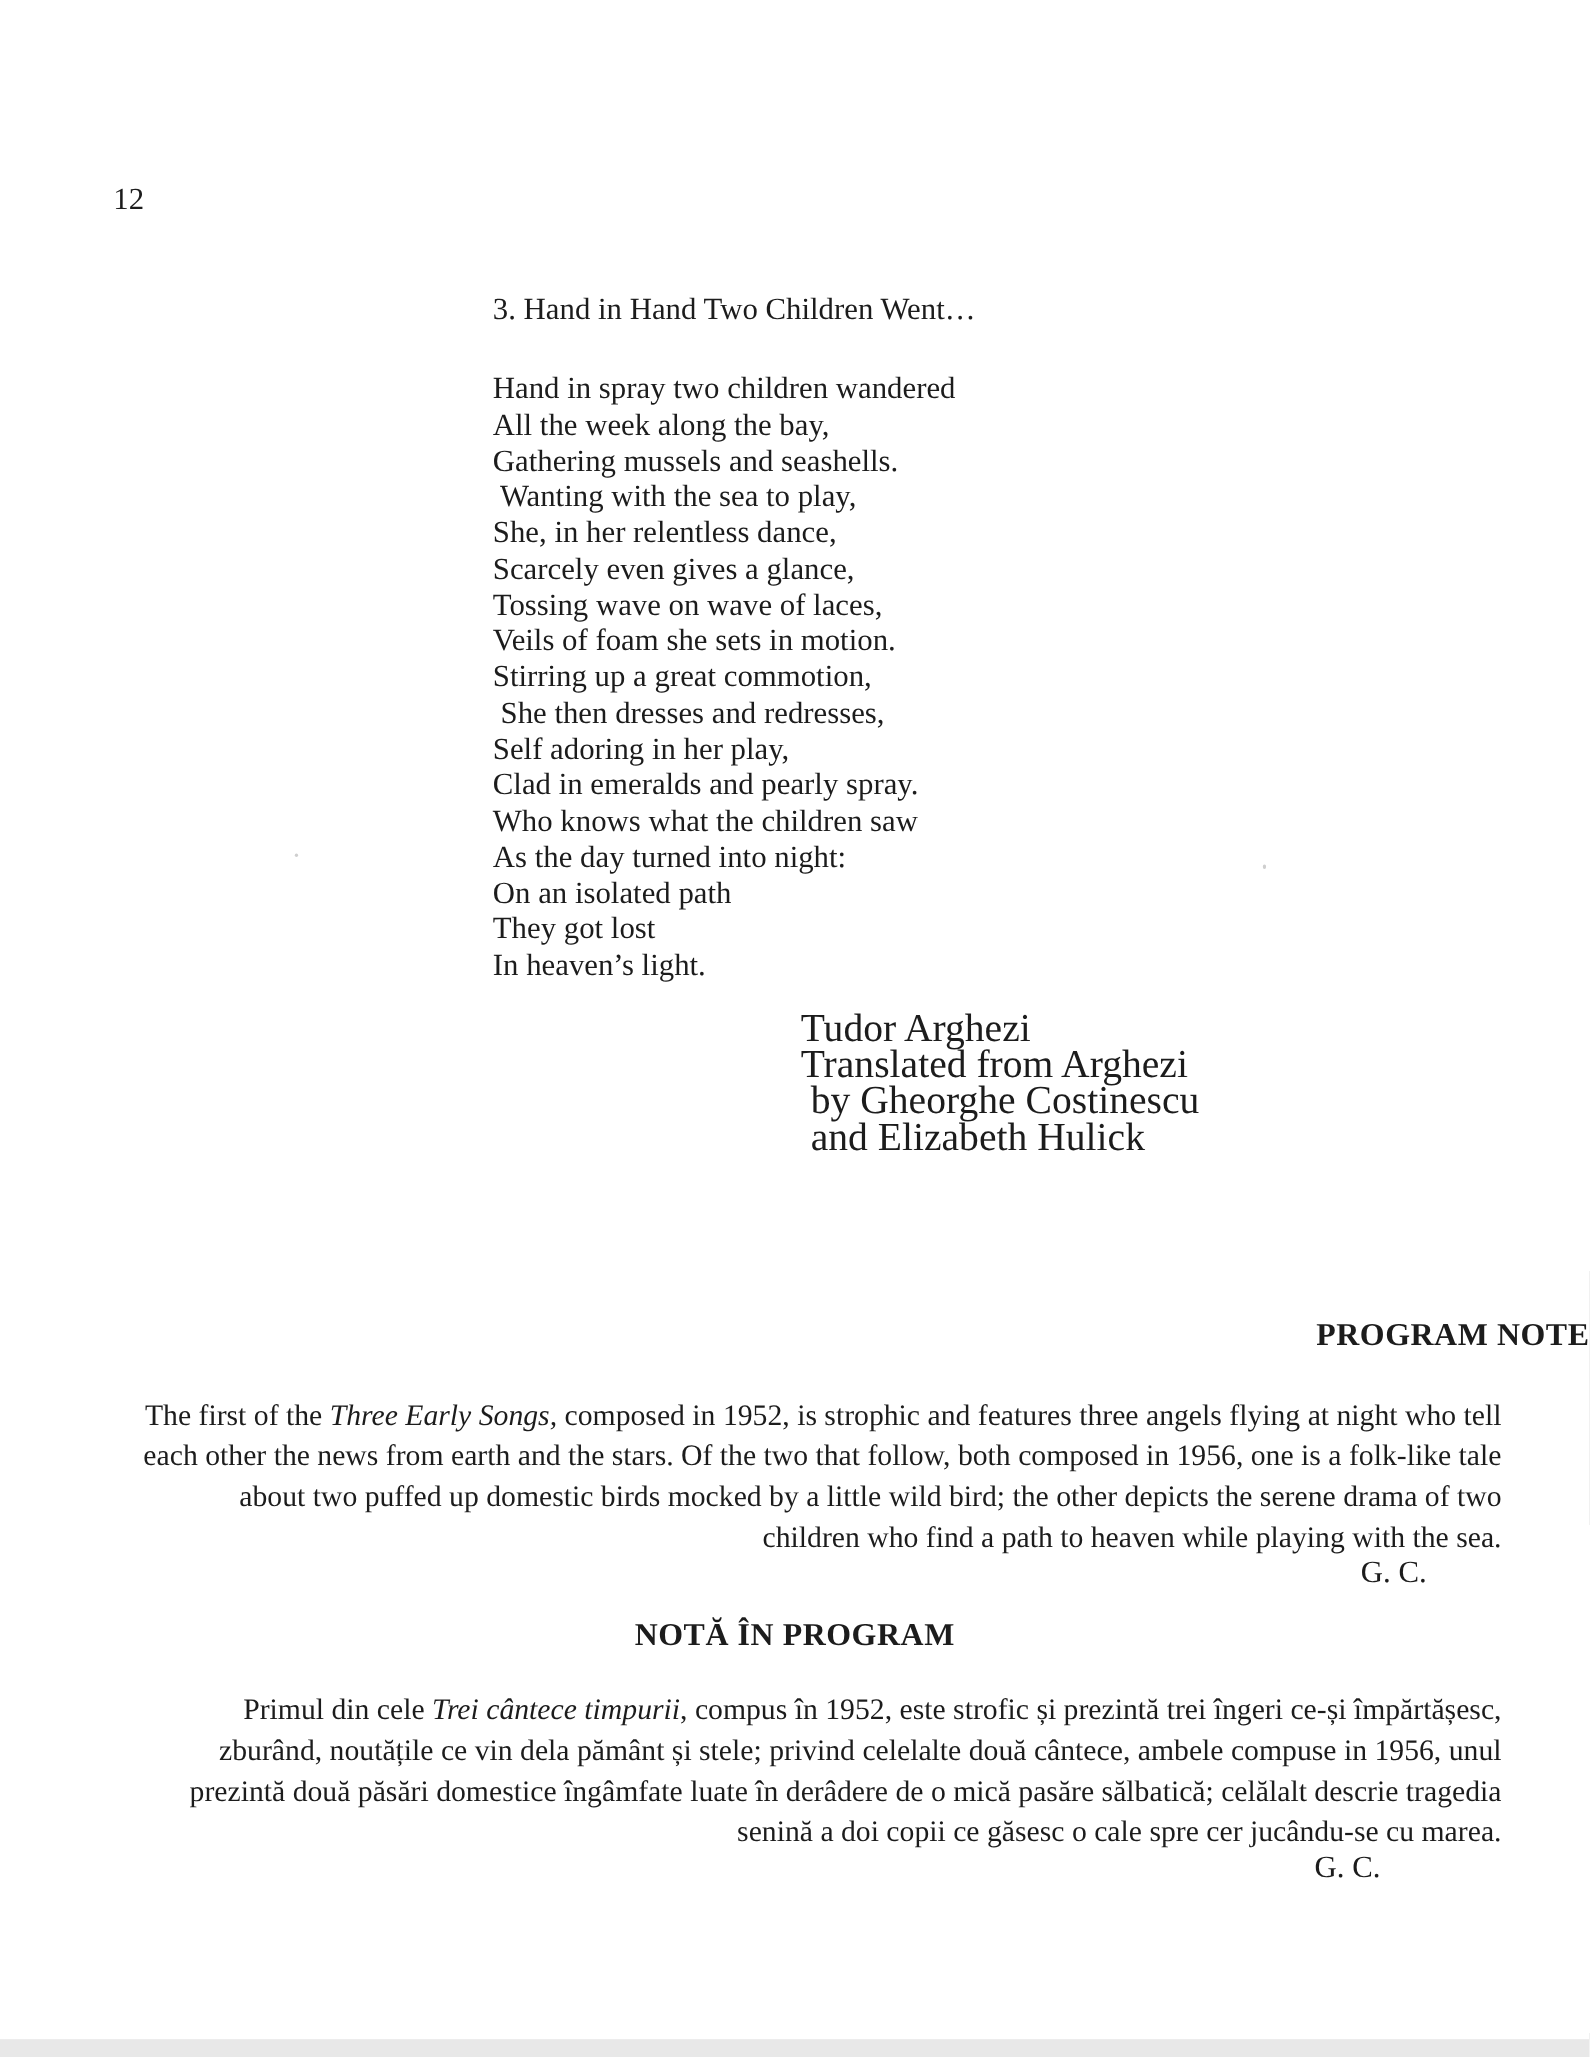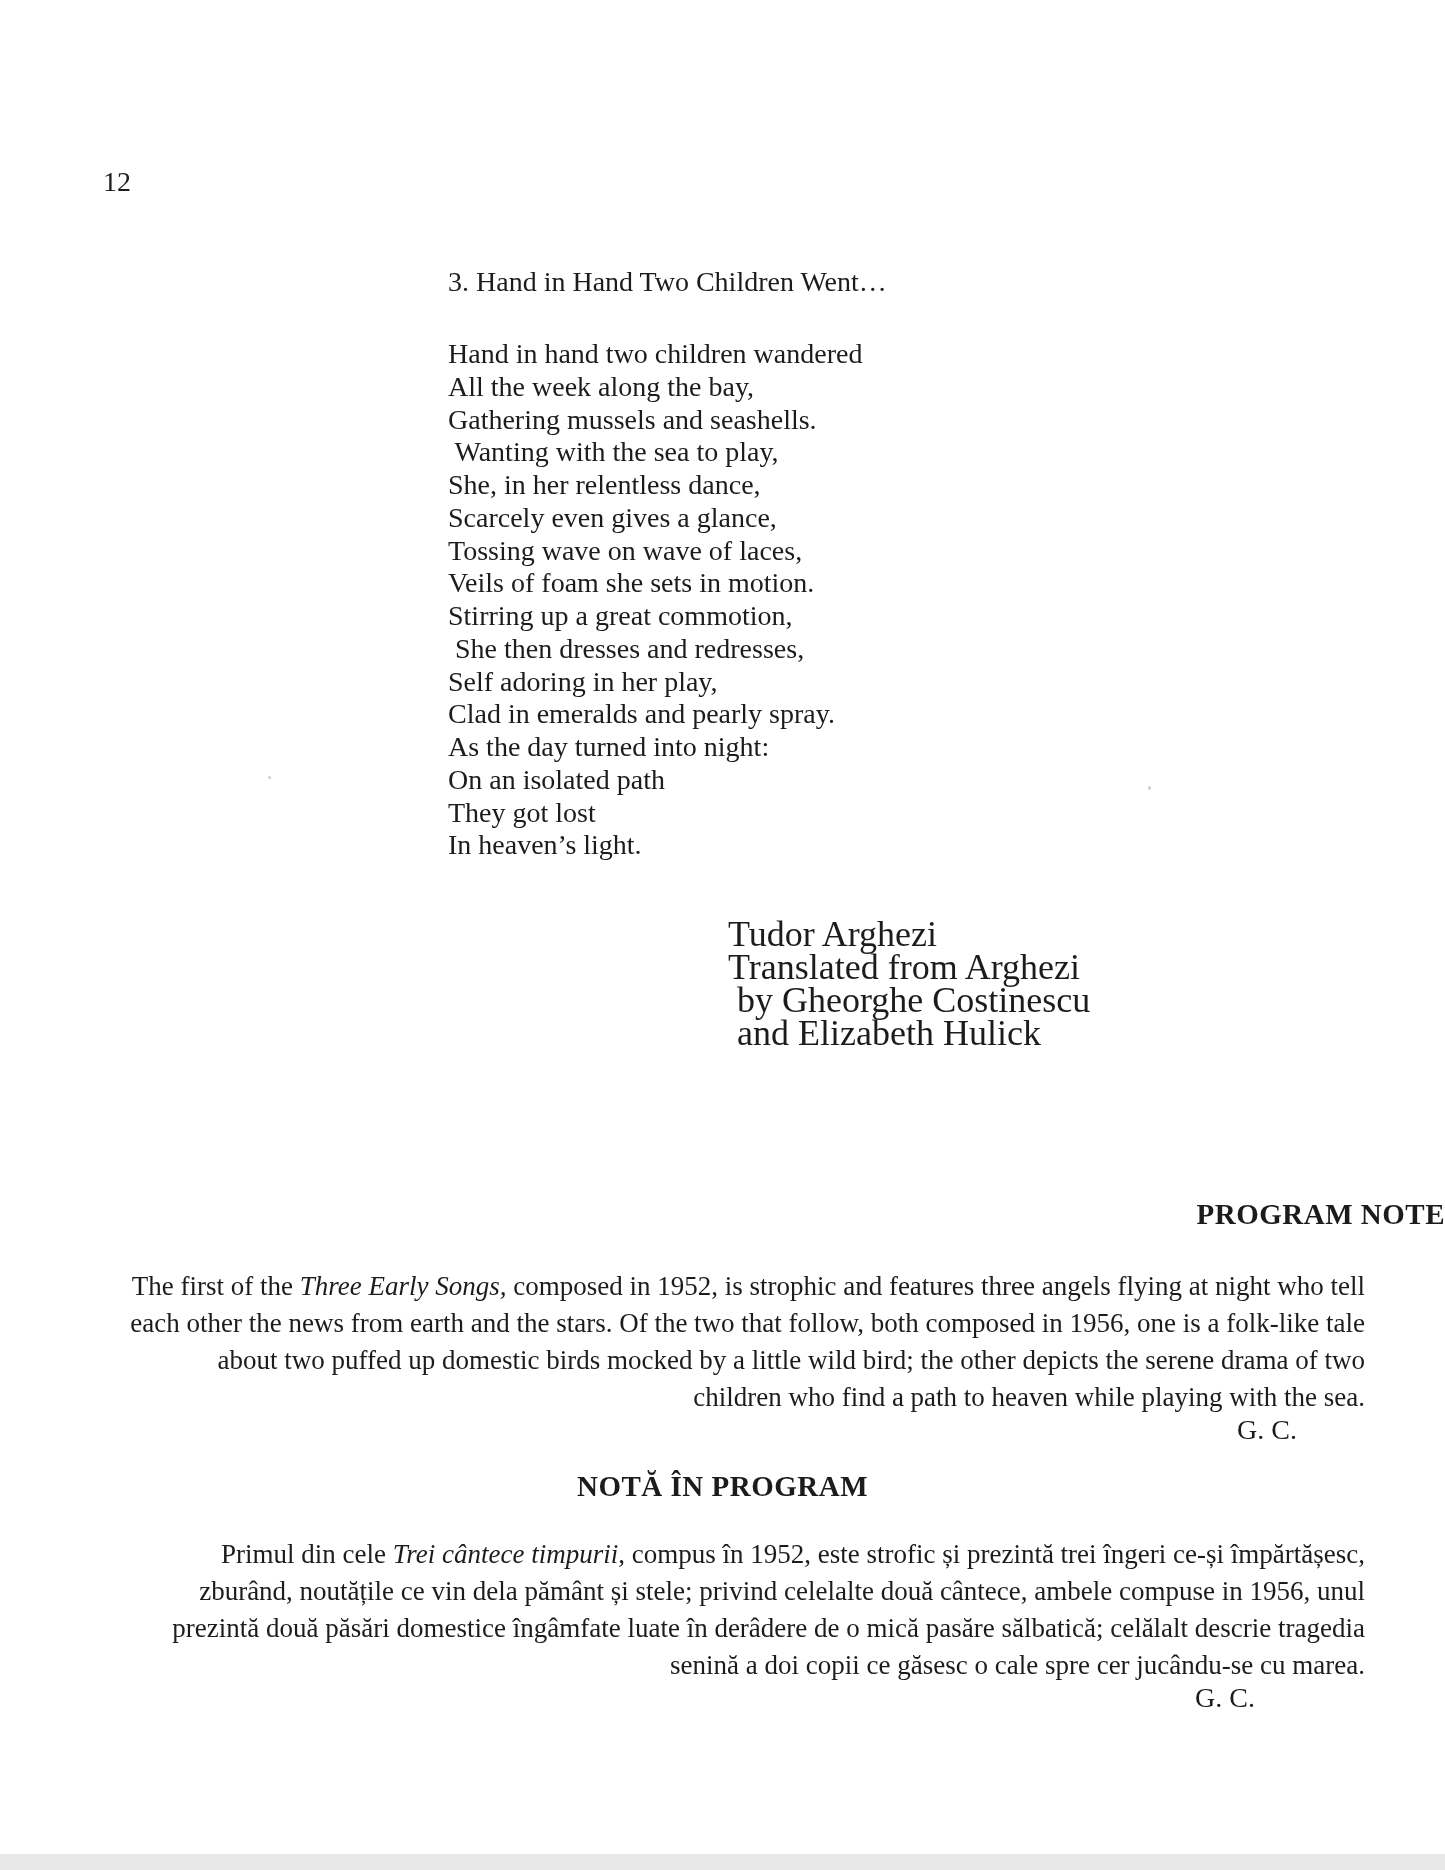--- a/index.html
+++ b/index.html
@@ -89,32 +89,33 @@
 </head>
 <body>
 
 <div class="page">
 
   <div class="page-number">12</div>
 
   <div class="poem-title">3. Hand in Hand Two Children Went…</div>
 
   <div class="poem">
-    <div class="line">Hand in hand two children wandered</div>
+    <div class="line">Hand in spray two children wandered</div>
     <div class="line">All the week along the bay,</div>
     <div class="line">Gathering mussels and seashells.</div>
     <div class="line"> Wanting with the sea to play,</div>
     <div class="line">She, in her relentless dance,</div>
     <div class="line">Scarcely even gives a glance,</div>
     <div class="line">Tossing wave on wave of laces,</div>
     <div class="line">Veils of foam she sets in motion.</div>
     <div class="line">Stirring up a great commotion,</div>
     <div class="line"> She then dresses and redresses,</div>
     <div class="line">Self adoring in her play,</div>
     <div class="line">Clad in emeralds and pearly spray.</div>
+    <div class="line">Who knows what the children saw</div>
     <div class="line">As the day turned into night:</div>
     <div class="line">On an isolated path</div>
     <div class="line">They got lost</div>
     <div class="line">In heaven’s light.</div>
   </div>
 
   <div class="attribution">
     <div class="line">Tudor Arghezi</div>
     <div class="line">Translated from Arghezi</div>
     <div class="line"> by Gheorghe Costinescu</div>

